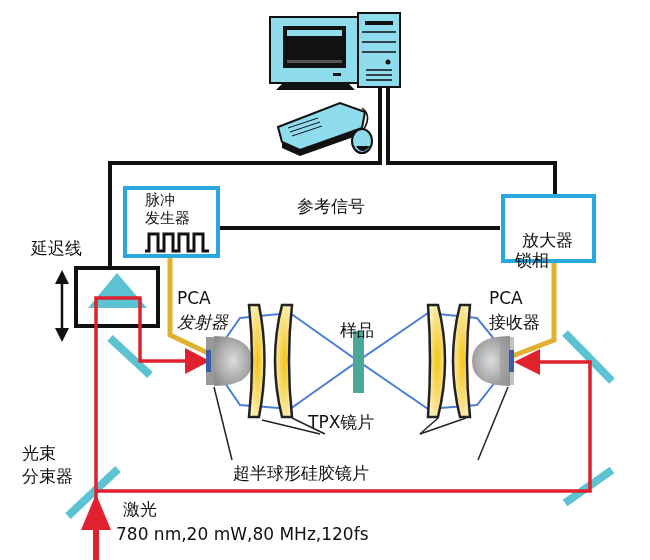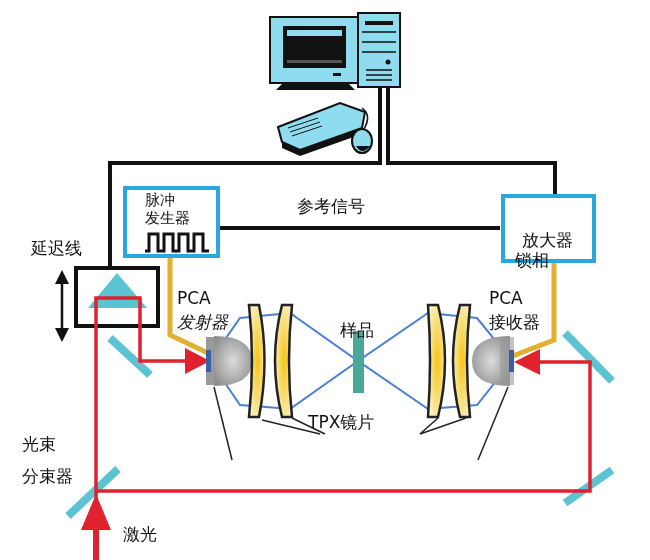--- a/index.html
+++ b/index.html
@@ -147,18 +147,20 @@
 <div class="lbl" style="left:31px;top:238px;">延迟线</div>
 
 <div class="lbl" style="left:177px;top:288px;">PCA</div>
 <div class="lbl" style="left:177px;top:312px;font-style:italic;">发射器</div>
 
 <div class="lbl" style="left:489px;top:288px;">PCA</div>
 <div class="lbl" style="left:489px;top:312px;">接收器</div>
 
 <div class="lbl" style="left:340px;top:300px;margin-top:20px;">样品</div>
 <div class="lbl" style="left:308px;top:412px;">TPX镜片</div>
+<div class="lbl" style="left:233px;top:463px;">超半球形硅胶镜片</div>
 
-<div class="lbl" style="left:22px;top:434px;">光束</div>
+<div class="lbl" style="left:22px;top:444px;font-family:Liberation Mono, monospace;">光束</div>
 <div class="lbl" style="left:22px;top:466px;text-align:right;">分束器</div>
 
-<div class="lbl" style="left:123px;top:524px;">激光</div>
+<div class="lbl" style="left:123px;top:499px;">激光</div>
+<div class="lbl" style="left:116px;top:524px;">780 nm,20 mW,80 MHz,120fs</div>
 </div>
 
 </body></html>

